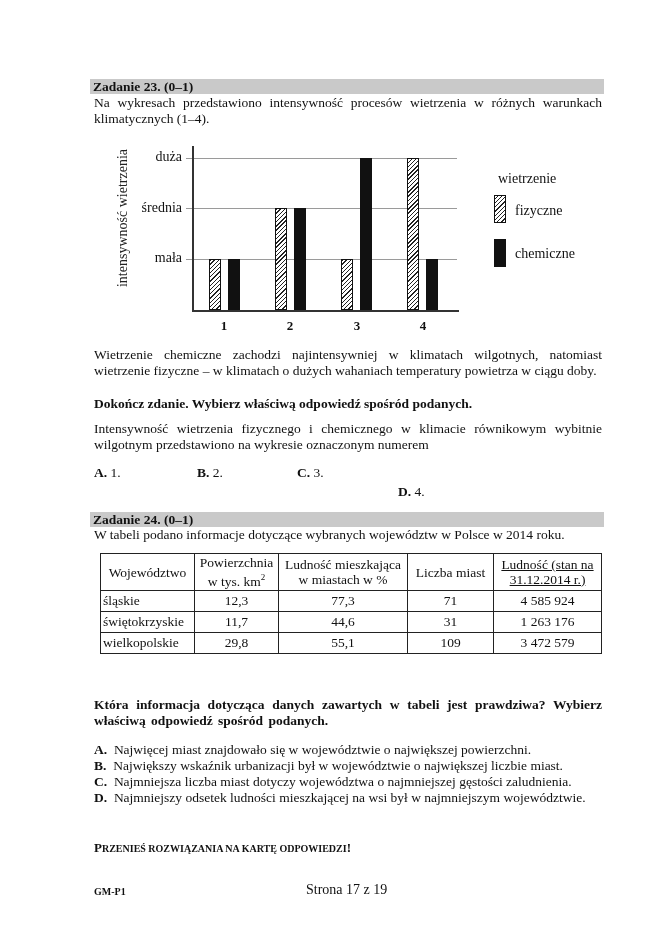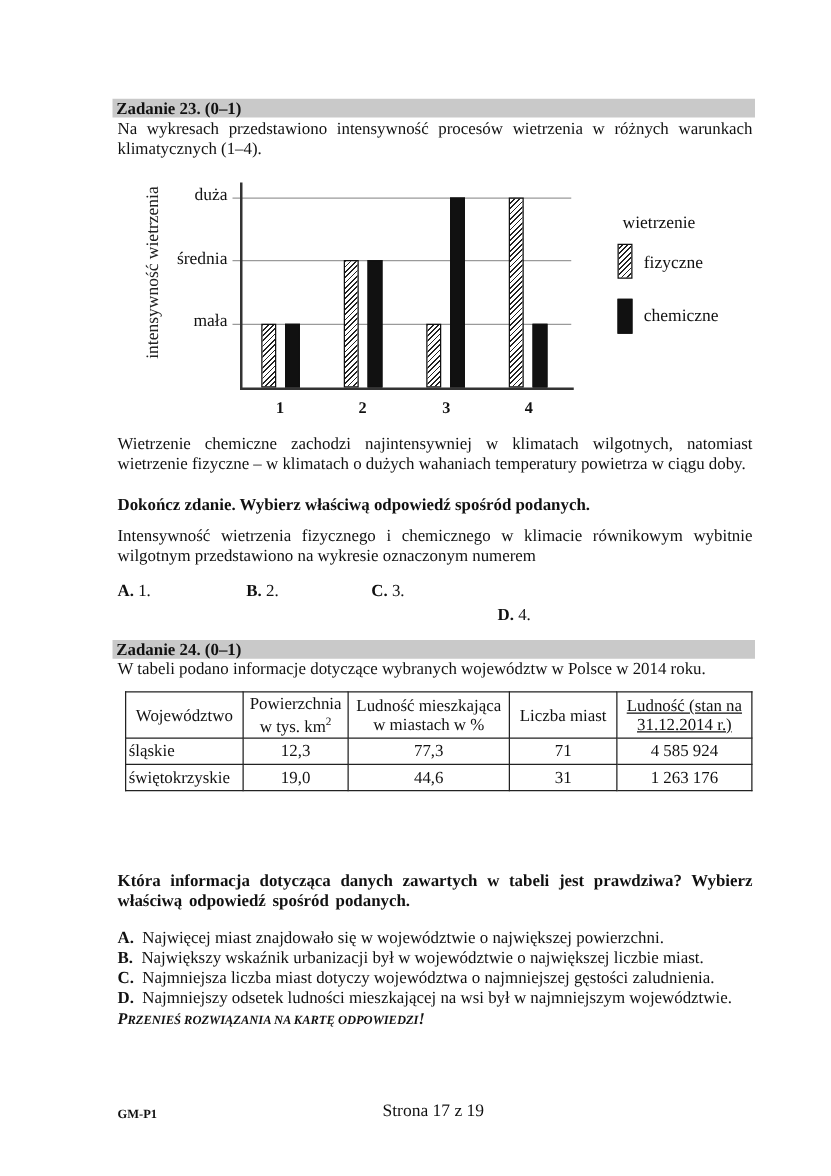--- a/index.html
+++ b/index.html
@@ -27,21 +27,21 @@
   .legend-sw { position:absolute; width:12px; height:28px; box-sizing:border-box; border:1px solid #111; }
   .legend-lbl { position:absolute; font-size:14px; }
   
   table.data { position:absolute; left:100px; top:553px; border-collapse:collapse; font-size:13.5px; }
   table.data td, table.data th { border:1.5px solid #222; padding:0 3px; font-weight:normal; }
   table.data th { height:36px; line-height:15px; text-align:center; }
   table.data td { height:20px; line-height:20px; text-align:center; }
   table.data td.name { text-align:left; padding-left:2px; }
   .footer-left { position:absolute; left:94px; top:886px; font-size:10px; font-weight:bold; }
   .footer-center { position:absolute; left:306px; top:882px; font-size:14px; }
-  .transfer { position:absolute; left:94px; top:807px; font-weight:bold; font-style:italic; font-size:13px; }
+  .transfer { position:absolute; left:94px; top:840px; font-weight:bold; font-size:13px; }
   .transfer .sc { font-size:10px; }
 </style>
 </head>
 <body>
 
 <div class="band" style="top:79px;text-align:right;">
   <span>Zadanie 23. (0–1)</span>
 </div>
 
 <div class="para" style="top:95px;">Na wykresach przedstawiono intensywność procesów wietrzenia w różnych warunkach klimatycznych (1–4).</div>
@@ -108,24 +108,31 @@
   </tr>
   <tr>
     <td class="name">śląskie</td>
     <td>12,3</td>
     <td>77,3</td>
     <td>71</td>
     <td>4 585 924</td>
   </tr>
   <tr>
     <td class="name">świętokrzyskie</td>
-    <td>19,0</td>
+    <td>11,7</td>
     <td>44,6</td>
     <td>31</td>
     <td>1 263 176</td>
+  </tr>
+  <tr>
+    <td class="name">wielkopolskie</td>
+    <td>29,8</td>
+    <td>55,1</td>
+    <td>109</td>
+    <td>3 472 579</td>
   </tr>
 </tbody>
   </table>
 
 <div class="para bold" style="top:697px; word-spacing:2px;">Która informacja dotycząca danych zawartych w tabeli jest prawdziwa? Wybierz właściwą odpowiedź spośród podanych.</div>
 
 <div class="opt" style="left:94px; top:742px;"><b>A.</b>&nbsp;&nbsp;<span>Najwięcej miast znajdowało się w województwie o największej powierzchni.</span></div>
 <div class="opt" style="left:94px; top:758px;"><b>B.</b>&nbsp;&nbsp;<span>Największy wskaźnik urbanizacji był w województwie o największej liczbie miast.</span></div>
 <div class="opt" style="left:94px; top:774px;"><b>C.</b>&nbsp;&nbsp;<span>Najmniejsza liczba miast dotyczy województwa o najmniejszej gęstości zaludnienia.</span></div>
 <div class="opt" style="left:94px; top:790px;"><b>D.</b>&nbsp;&nbsp;<span>Najmniejszy odsetek ludności mieszkającej na wsi był w najmniejszym województwie.</span></div>

